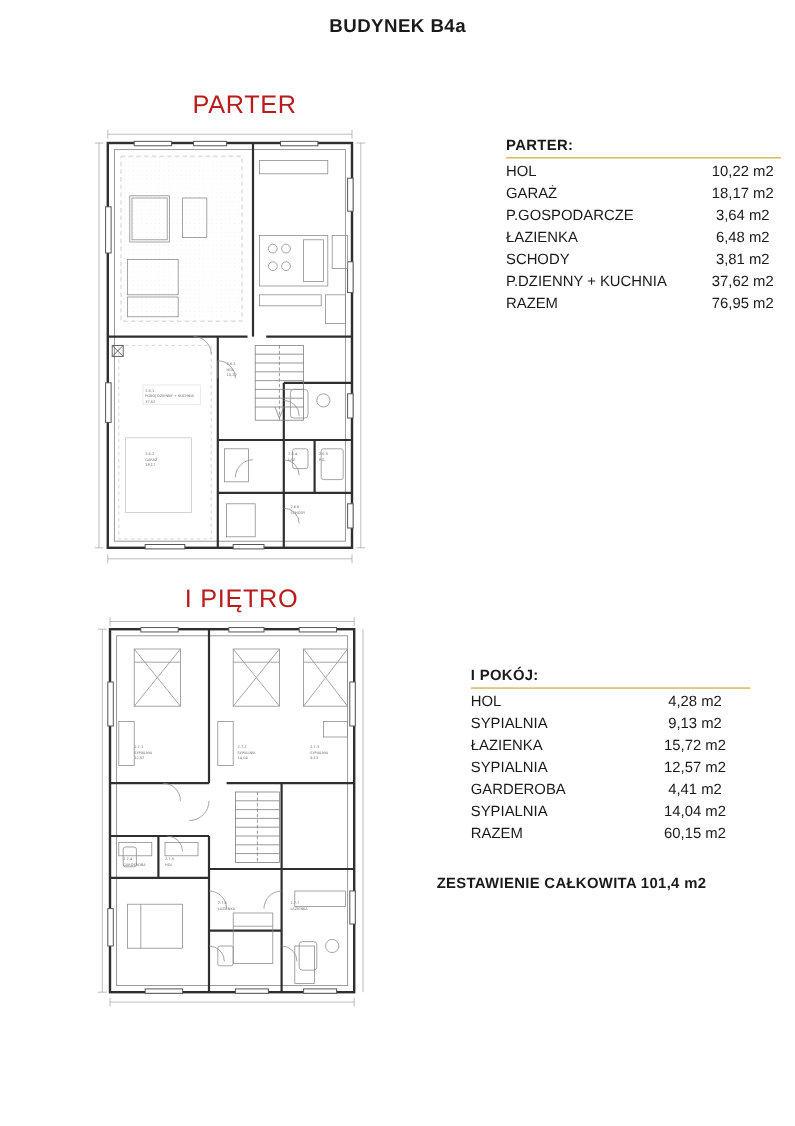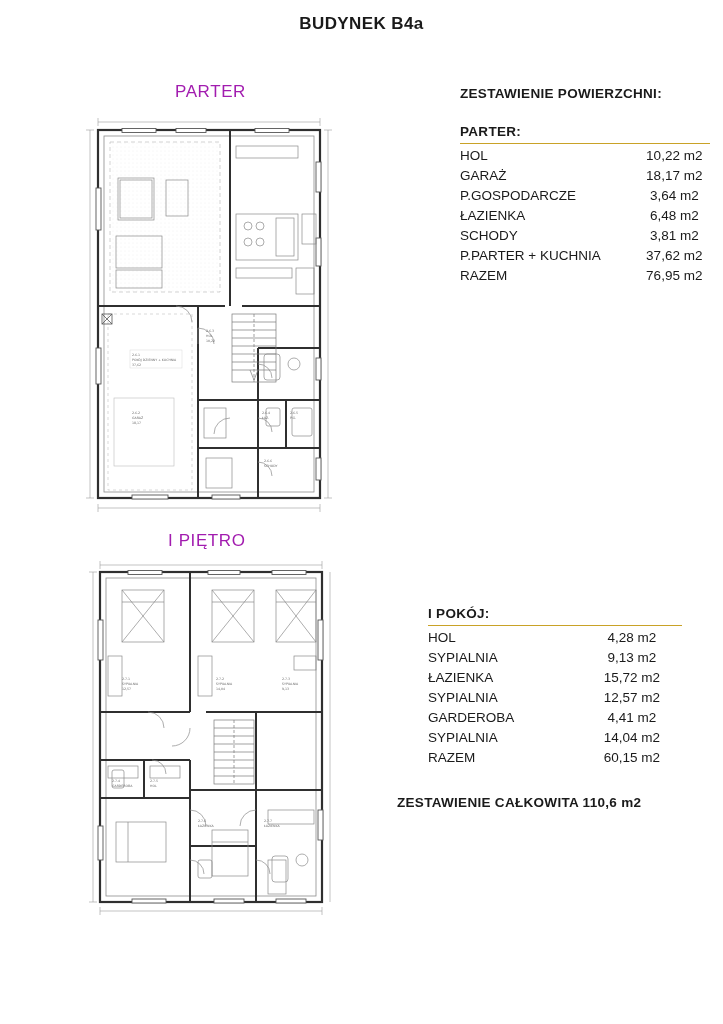--- a/index.html
+++ b/index.html
@@ -20,23 +20,23 @@
     position: absolute;
     top: 14px; left: 0; width: 723px;
     text-align: center;
     font-size: 17px;
     font-weight: bold;
     letter-spacing: 0.4px;
   }
   
   .floor-label {
     position: absolute;
-    font-size: 17px;
+    font-size: 23px;
     letter-spacing: 0.6px;
-    color: #a21caf;
+    color: #b91c1c;
   }
   #label-parter { top: 82px; left: 175px; }
   #label-pietro { top: 531px; left: 168px; }
 
   
   .schedule-heading {
     position: absolute;
     font-size: 13.5px;
     font-weight: bold;
     letter-spacing: 0.3px;
@@ -371,21 +371,20 @@
         <text x="64" y="222" font-size="3.2">2.7.5</text>
         <text x="64" y="227" font-size="3.2">HOL</text>
         <text x="112" y="262" font-size="3.2">2.7.6</text>
         <text x="112" y="267" font-size="3.2">ŁAZIENKA</text>
         <text x="178" y="262" font-size="3.2">2.7.7</text>
         <text x="178" y="267" font-size="3.2">ŁAZIENKA</text>
       </g>
     </svg>
   </div>
 
-  <div class="schedule-heading" id="sched-title">ZESTAWIENIE POWIERZCHNI:</div>
 
   <div class="schedule-heading" id="sched-parter-title">PARTER:</div>
   <div class="rule" id="rule-parter"></div>
   <table class="areas" id="areas-parter">
     <tbody>
       <tr>
         <td class="name">HOL</td>
         <td class="val">10,22 m2</td>
       </tr>
       <tr>
@@ -398,21 +397,21 @@
       </tr>
       <tr>
         <td class="name">ŁAZIENKA</td>
         <td class="val">6,48 m2</td>
       </tr>
       <tr>
         <td class="name">SCHODY</td>
         <td class="val">3,81 m2</td>
       </tr>
       <tr>
-        <td class="name">P.PARTER + KUCHNIA</td>
+        <td class="name">P.DZIENNY + KUCHNIA</td>
         <td class="val">37,62 m2</td>
       </tr>
       <tr>
         <td class="name">RAZEM</td>
         <td class="val">76,95 m2</td>
       </tr>
     </tbody>
   </table>
 
   <div class="schedule-heading" id="sched-pietro-title">I POKÓJ:</div>
@@ -445,16 +444,16 @@
       </tr>
       <tr>
         <td class="name">RAZEM</td>
         <td class="val">60,15 m2</td>
       </tr>
     </tbody>
   </table>
 
   <div class="schedule-heading" id="sched-total">
     <span>ZESTAWIENIE CAŁKOWITA</span>
-    <span class="tot-val">110,6 m2</span>
+    <span class="tot-val">101,4 m2</span>
   </div>
 
 </div>
 
 </body></html>

